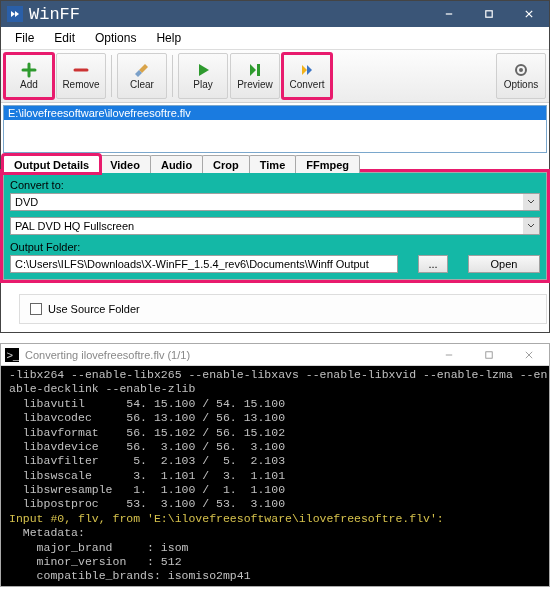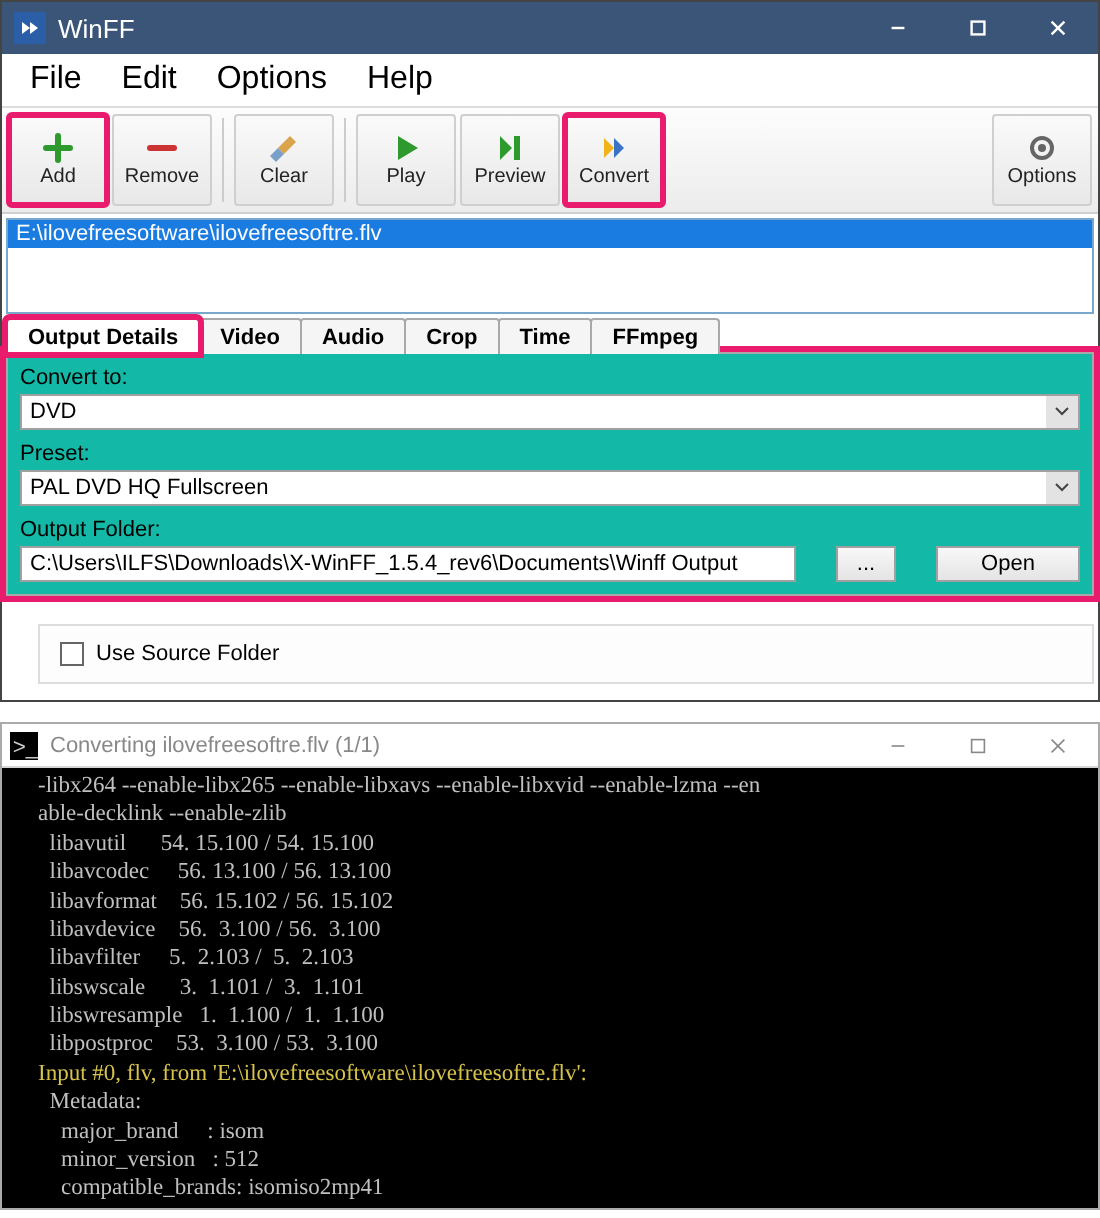--- a/index.html
+++ b/index.html
@@ -3,25 +3,25 @@
 <meta charset="utf-8">
 <style>
 * { box-sizing: border-box; margin: 0; padding: 0; }
 body { font-family: "Segoe UI", Tahoma, sans-serif; font-size: 11px; background: #fff; width: 550px; }
 
 
 .window { border: 1px solid #444; background: #fff; }
 .titlebar { background: #3a5577; color: #fff; height: 26px; display: flex; align-items: center; padding: 0 0 0 6px; }
 .titlebar .app-icon { width: 16px; height: 16px; background: #2a5fa8; margin-right: 6px; display: flex; align-items: center; justify-content: center; }
 .titlebar .app-icon svg { width: 12px; height: 12px; }
-.titlebar .title { flex: 1; font-size: 13px; }
+.titlebar .title { flex: 1; font-size: 17px; font-family: Liberation Mono, monospace; }
 .titlebar .ctrl { width: 40px; height: 26px; display: flex; align-items: center; justify-content: center; color: #fff; }
 .titlebar .ctrl svg { stroke: #fff; stroke-width: 1.5; fill: none; }
 
-.menubar { display: flex; background: #fff; border-bottom: 1px solid #ddd; padding: 2px 4px; font-size: 16px; }
+.menubar { display: flex; background: #fff; border-bottom: 1px solid #ddd; padding: 2px 4px; font-size: 12px; }
 .menubar span { padding: 2px 10px; }
 
 .toolbar { display: flex; background: linear-gradient(#fdfdfd,#ececec); border-bottom: 1px solid #d0d0d0; padding: 2px; }
 .tbtn { width: 50px; height: 46px; display: flex; flex-direction: column; align-items: center; justify-content: center; border: 1px solid transparent; margin: 1px; padding: 1px 0; font-size: 10px; color: #222; background: linear-gradient(#fafafa,#e8e8e8); border: 1px solid #cfcfcf; border-radius: 2px; text-align: center; }
 .tbtn .ic { width: 16px; height: 16px; margin-bottom: 1px; }
 .tsep { width: 1px; background: #ccc; margin: 3px 4px; }
 .tbtn.options { width: 50px; margin-left: auto; }
 .hl-red { outline: 3px solid #e81b6d; outline-offset: -2px; }
 
 .filelist { border: 1px solid #7aa7cc; margin: 2px 2px 0 2px; height: 48px; background: #fff; }
@@ -46,21 +46,21 @@
 
 .chk-area { padding: 8px 10px; border: 1px solid #ddd; margin: 14px 2px 8px 18px; display: flex; align-items: center; background: #fdfdfd; }
 .chkbox { width: 12px; height: 12px; border: 1px solid #666; background: #fff; margin-right: 6px; }
 
 
 .console-window { border: 1px solid #aaa; margin-top: 10px; }
 .console-title { background: #fff; color: #888; height: 22px; display: flex; align-items: center; padding: 0 0 0 4px; border-bottom: 1px solid #d6d6d6; font-size: 11px; }
 .console-title .cicon { width: 14px; height: 14px; background: #000; margin-right: 6px; display: flex; align-items: center; justify-content: center; }
 .console-title .title { flex: 1; }
 .console-title .ctrl { width: 40px; height: 22px; display: flex; align-items: center; justify-content: center; color: #888; }
-.console { background: #000; color: #c0c0c0; font-family: Liberation Serif, serif; font-size: 11.5px; padding: 2px 18px; line-height: 1.25; white-space: pre; overflow: hidden; }
+.console { background: #000; color: #c0c0c0; font-family: Liberation Mono, monospace; font-size: 11.5px; padding: 2px 8px; line-height: 1.25; white-space: pre; overflow: hidden; }
 .console .y { color: #d6c24c; }
 
 .dd svg, .ctrl svg { width: 8px; height: 8px; }
 </style>
 </head>
 <body>
 
 <div class="window">
   <div class="titlebar">
     <div class="app-icon">
@@ -161,21 +161,20 @@
     <div class="tabpage">
       <label class="lbl">Convert to:</label>
       <div class="combo">
         <span>DVD</span>
         <div class="dd">
             <svg viewBox="0 0 8 8">
               <path d="M1 2l3 3 3-3" stroke="#444" fill="none"></path>
             </svg>
           </div>
       </div>
-      <label class="lbl">Preset:</label>
       <div class="combo">
         <span>PAL DVD HQ Fullscreen</span>
         <div class="dd">
             <svg viewBox="0 0 8 8">
               <path d="M1 2l3 3 3-3" stroke="#444" fill="none"></path>
             </svg>
           </div>
       </div>
       <label class="lbl">Output Folder:</label>
       <div class="outrow">

